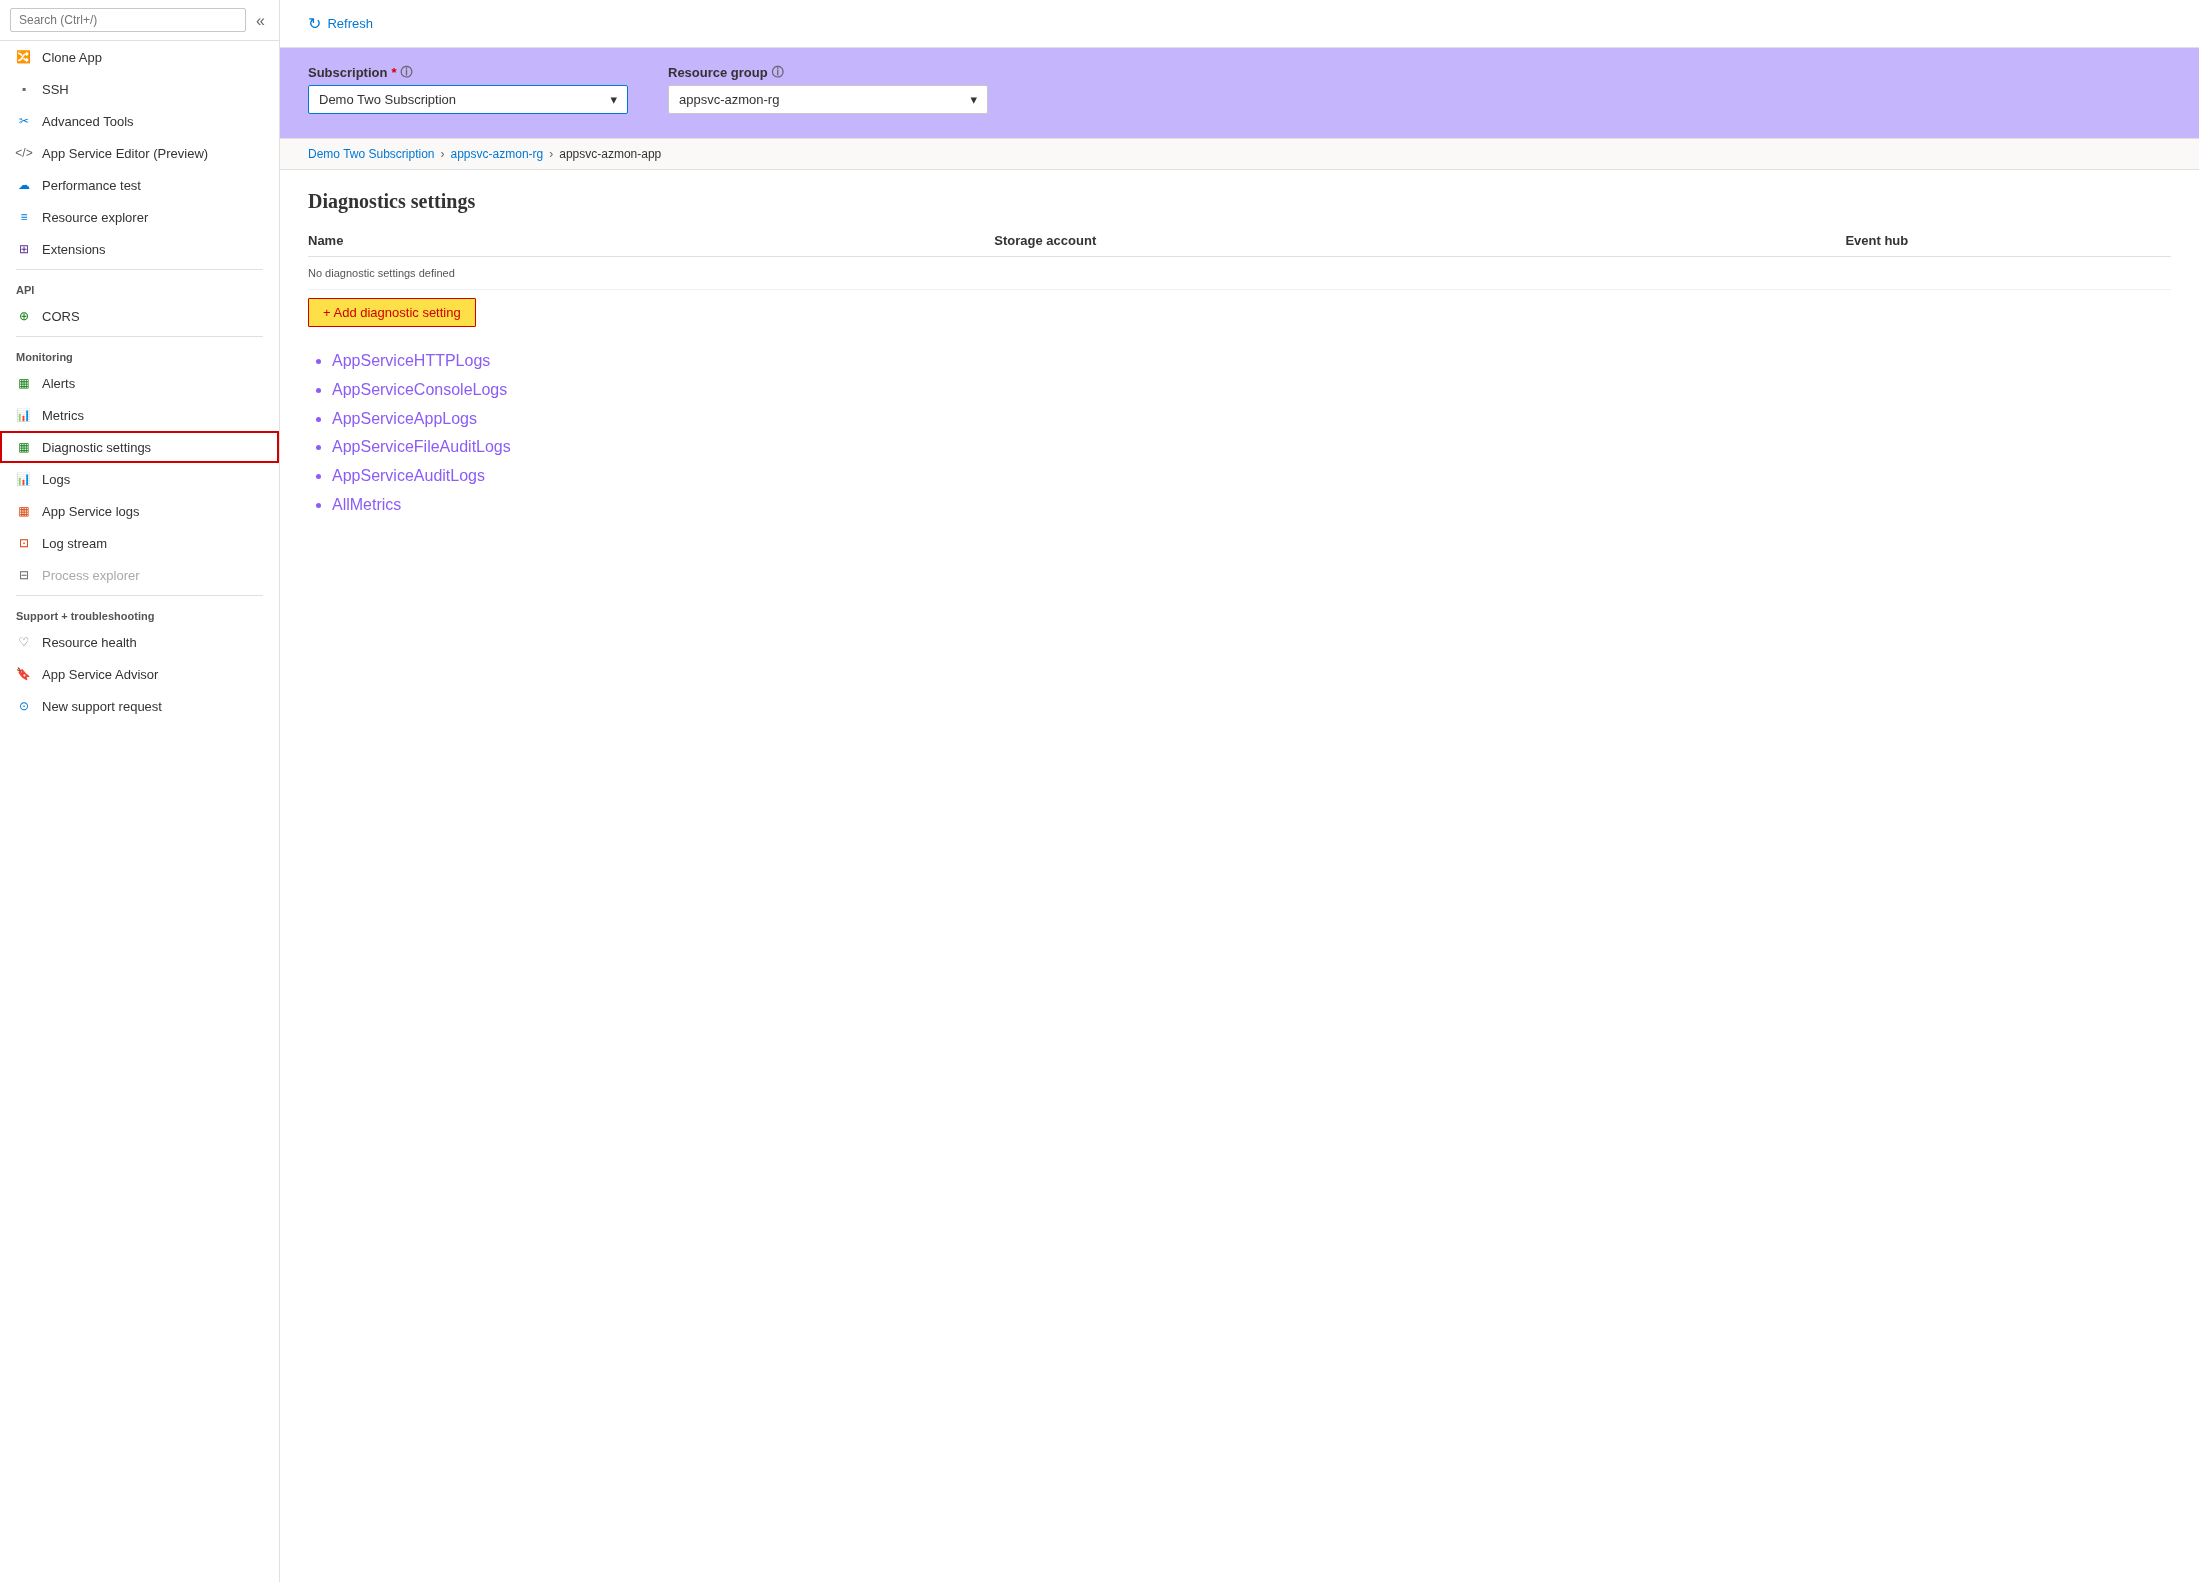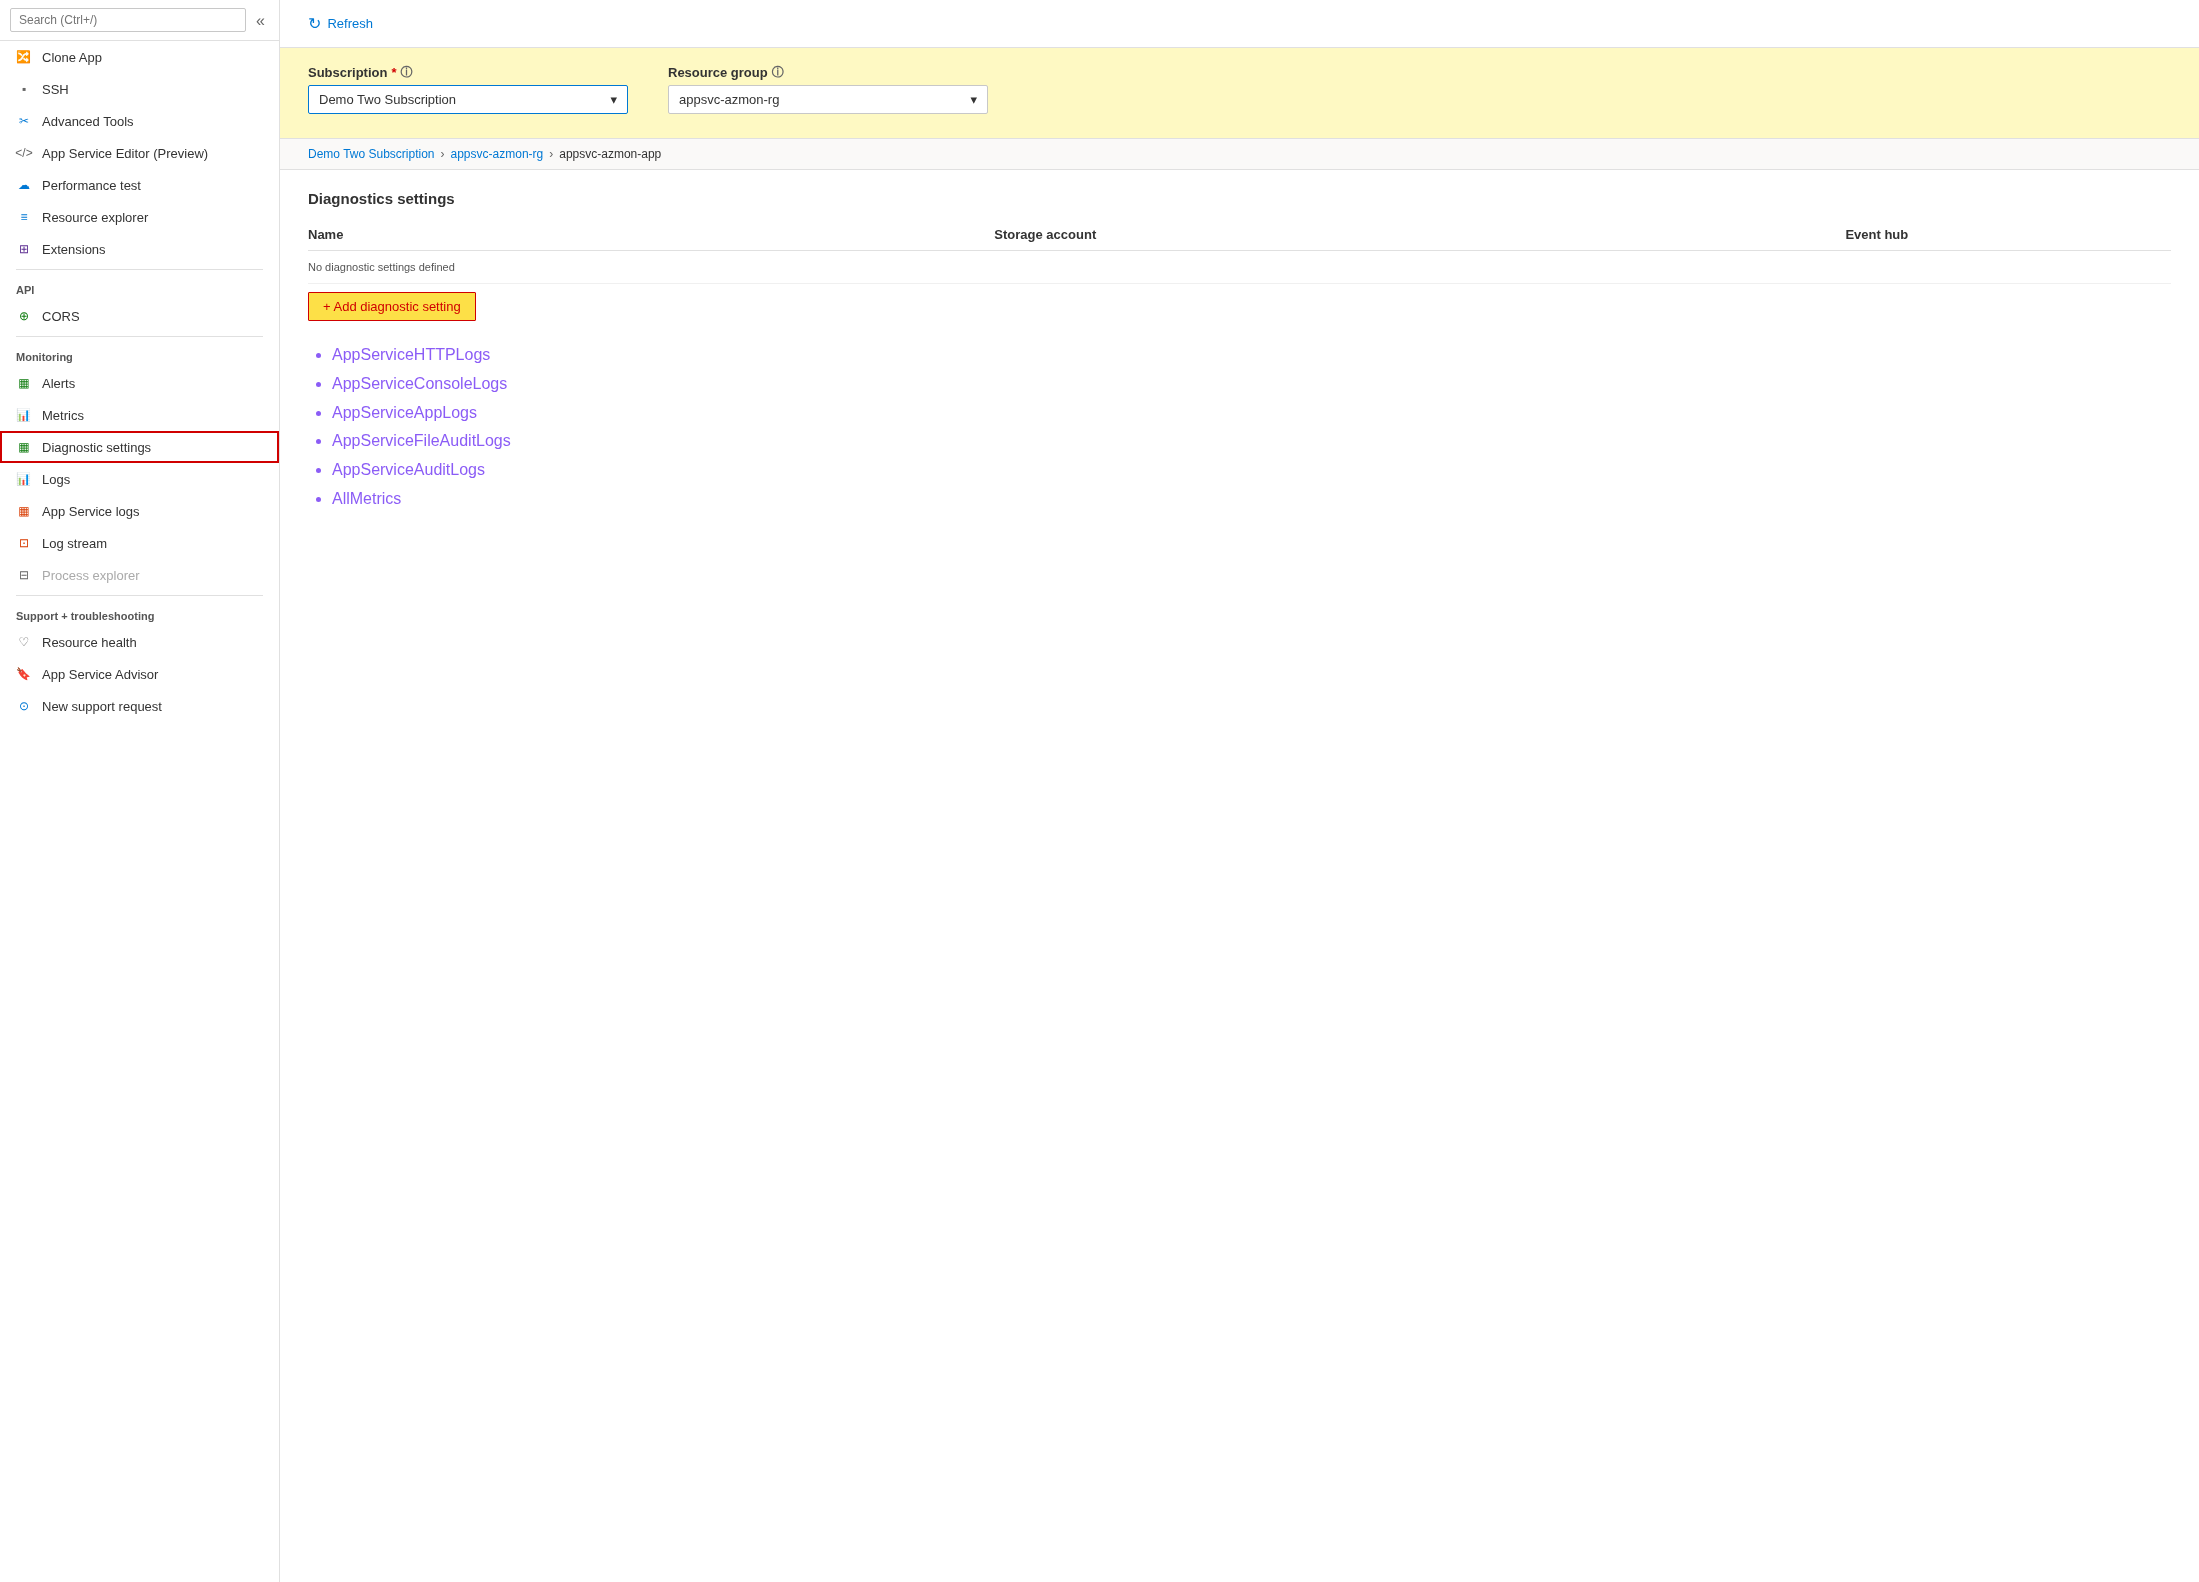--- a/index.html
+++ b/index.html
@@ -175,24 +175,25 @@
       align-items: center;
       gap: 6px;
       font-size: 12px;
     }
     .breadcrumb a { color: #0078d4; text-decoration: none; }
     .breadcrumb .separator { color: #666; }
     .breadcrumb .current { color: #333; }
 
     
     .diag-section-title {
-      font-size: 15px;
+      font-size: 20px;
       font-weight: 600;
       margin-bottom: 12px;
       color: #333;
+      font-family: Liberation Serif, serif;
     }
     .diag-table {
       width: 100%;
       border-collapse: collapse;
       margin-bottom: 8px;
     }
     .diag-table th {
       text-align: left;
       font-weight: 600;
       font-size: 13px;
@@ -333,21 +334,21 @@
 
 <div class="main">
 
   <div class="toolbar">
     <button class="toolbar-btn">
       <span style="font-size:16px;">↻</span>
       <span>Refresh</span>
     </button>
   </div>
 
-  <div style="padding: 16px 28px 8px 28px; background:#fef9c3; border-bottom:1px solid #e0e0e0;">
+  <div style="padding: 16px 28px 8px 28px; background:#c4b5fd; border-bottom:1px solid #e0e0e0;">
     <div class="form-row">
       <div class="form-group">
         <label>
           <span>Subscription</span>
           <span class="required"> *</span>
           <span class="info-icon" title="Info">ⓘ</span>
         </label>
         <div class="select-box">
           <span>Demo Two Subscription</span>
           <span>▾</span>

